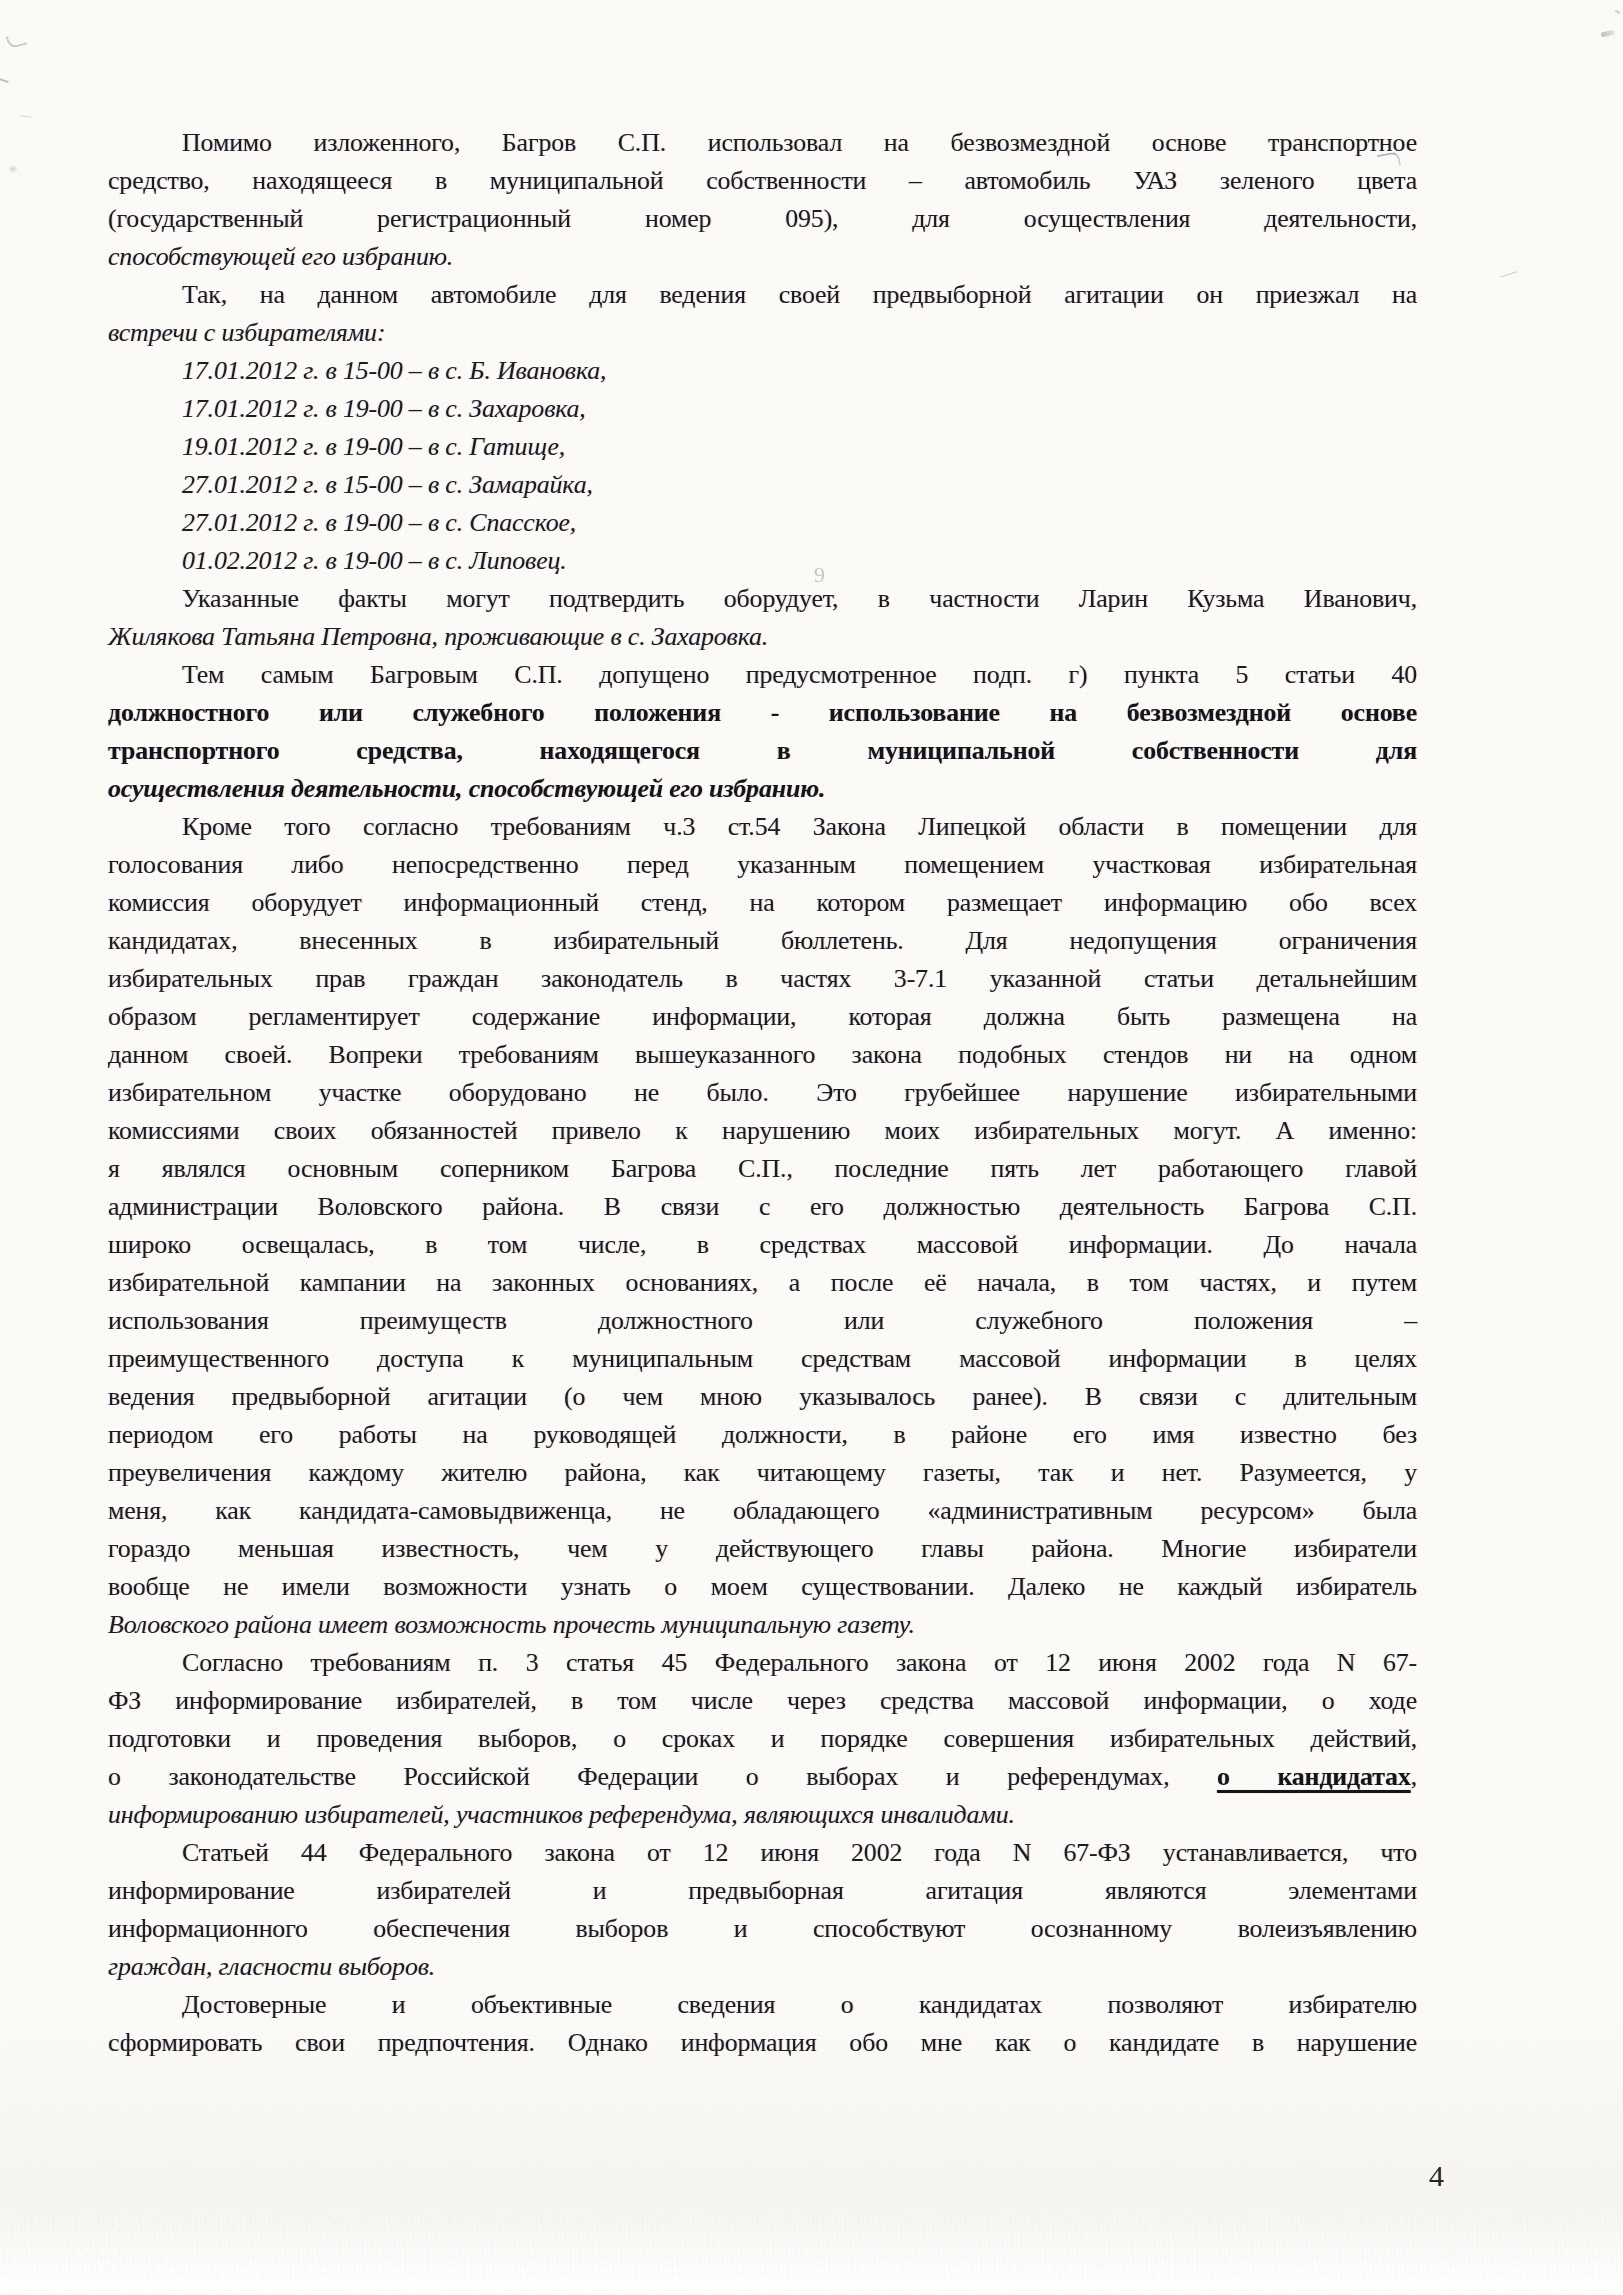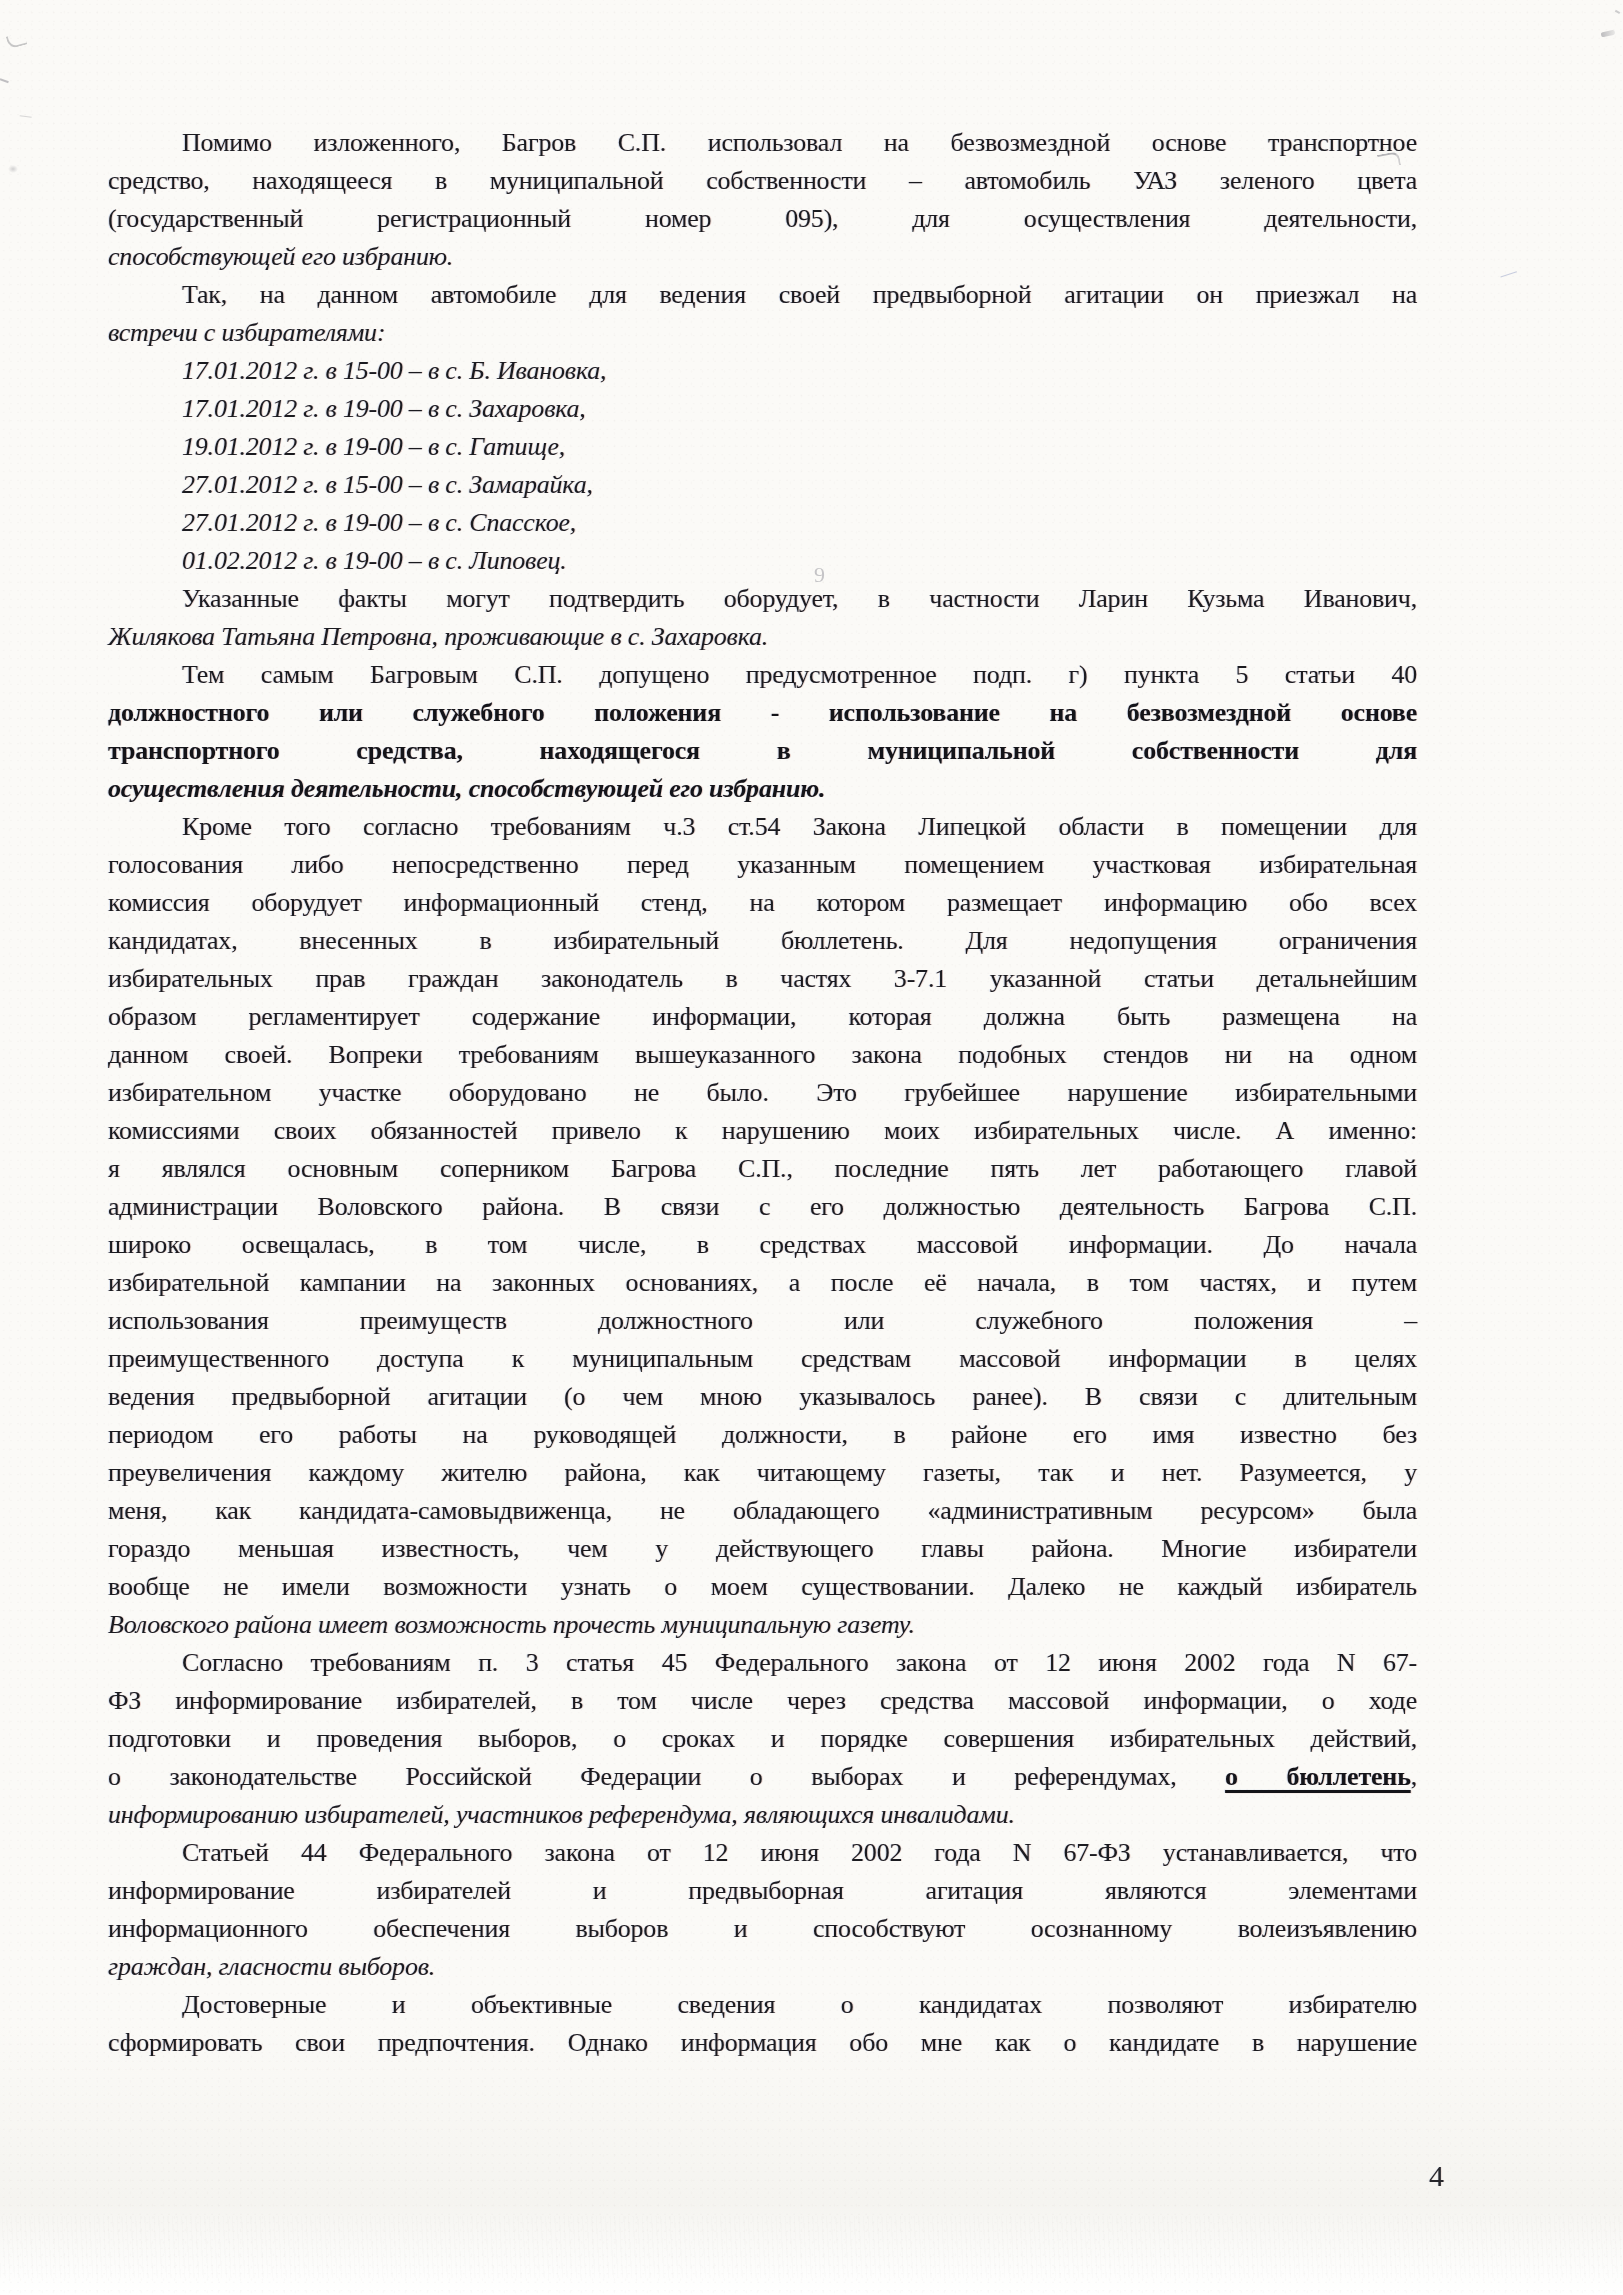--- a/index.html
+++ b/index.html
@@ -89,38 +89,38 @@
       <div class="line"><span class="b">транспортного средства, находящегося в муниципальной собственности для</span></div>
       <div class="line l"><span class="b">осуществления деятельности, способствующей его избранию.</span></div>
       <div class="line ind"><span>Кроме того согласно требованиям ч.3 ст.54 Закона Липецкой области в помещении для</span></div>
       <div class="line"><span>голосования либо непосредственно перед указанным помещением участковая избирательная</span></div>
       <div class="line"><span>комиссия оборудует информационный стенд, на котором размещает информацию обо всех</span></div>
       <div class="line"><span>кандидатах, внесенных в избирательный бюллетень. Для недопущения ограничения</span></div>
       <div class="line"><span>избирательных прав граждан законодатель в частях 3-7.1 указанной статьи детальнейшим</span></div>
       <div class="line"><span>образом регламентирует содержание информации, которая должна быть размещена на</span></div>
       <div class="line"><span>данном своей. Вопреки требованиям вышеуказанного закона подобных стендов ни на одном</span></div>
       <div class="line"><span>избирательном участке оборудовано не было. Это грубейшее нарушение избирательными</span></div>
-      <div class="line"><span>комиссиями своих обязанностей привело к нарушению моих избирательных числе. А именно:</span></div>
+      <div class="line"><span>комиссиями своих обязанностей привело к нарушению моих избирательных могут. А именно:</span></div>
       <div class="line"><span>я являлся основным соперником Багрова С.П., последние пять лет работающего главой</span></div>
       <div class="line"><span>администрации Воловского района. В связи с его должностью деятельность Багрова С.П.</span></div>
       <div class="line"><span>широко освещалась, в том числе, в средствах массовой информации. До начала</span></div>
       <div class="line"><span>избирательной кампании на законных основаниях, а после её начала, в том частях, и путем</span></div>
       <div class="line"><span>использования преимуществ должностного или служебного положения –</span></div>
       <div class="line"><span>преимущественного доступа к муниципальным средствам массовой информации в целях</span></div>
       <div class="line"><span>ведения предвыборной агитации (о чем мною указывалось ранее). В связи с длительным</span></div>
       <div class="line"><span>периодом его работы на руководящей должности, в районе его имя известно без</span></div>
       <div class="line"><span>преувеличения каждому жителю района, как читающему газеты, так и нет. Разумеется, у</span></div>
       <div class="line"><span>меня, как кандидата-самовыдвиженца, не обладающего «административным ресурсом» была</span></div>
       <div class="line"><span>гораздо меньшая известность, чем у действующего главы района. Многие избиратели</span></div>
       <div class="line"><span>вообще не имели возможности узнать о моем существовании. Далеко не каждый избиратель</span></div>
       <div class="line l"><span>Воловского района имеет возможность прочесть муниципальную газету.</span></div>
       <div class="line ind"><span>Согласно требованиям п. 3 статья 45 Федерального закона от 12 июня 2002 года N 67-</span></div>
       <div class="line"><span>ФЗ информирование избирателей, в том числе через средства массовой информации, о ходе</span></div>
       <div class="line"><span>подготовки и проведения выборов, о сроках и порядке совершения избирательных действий,</span></div>
-      <div class="line"><span>о законодательстве Российской Федерации о выборах и референдумах, </span><span class="b u">о бюллетень</span><span>,</span></div>
+      <div class="line"><span>о законодательстве Российской Федерации о выборах и референдумах, </span><span class="b u">о кандидатах</span><span>,</span></div>
       <div class="line l"><span>информированию избирателей, участников референдума, являющихся инвалидами.</span></div>
       <div class="line ind"><span>Статьей 44 Федерального закона от 12 июня 2002 года N 67-ФЗ устанавливается, что</span></div>
       <div class="line"><span>информирование избирателей и предвыборная агитация являются элементами</span></div>
       <div class="line"><span>информационного обеспечения выборов и способствуют осознанному волеизъявлению</span></div>
       <div class="line l"><span>граждан, гласности выборов.</span></div>
       <div class="line ind"><span>Достоверные и объективные сведения о кандидатах позволяют избирателю</span></div>
       <div class="line"><span>сформировать свои предпочтения. Однако информация обо мне как о кандидате в нарушение</span></div>
     </div>
 
   <div class="pagenum">4</div>

